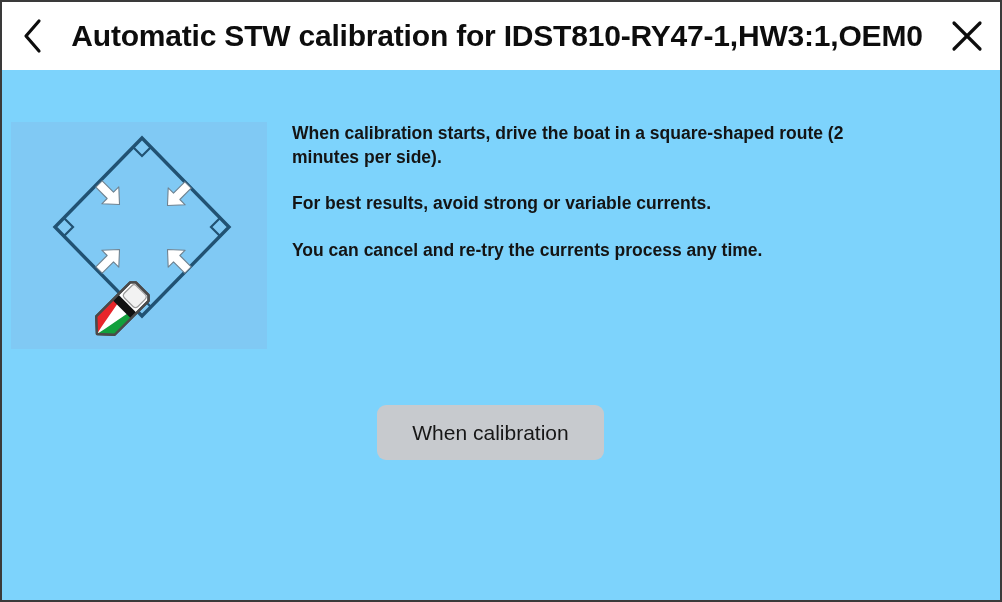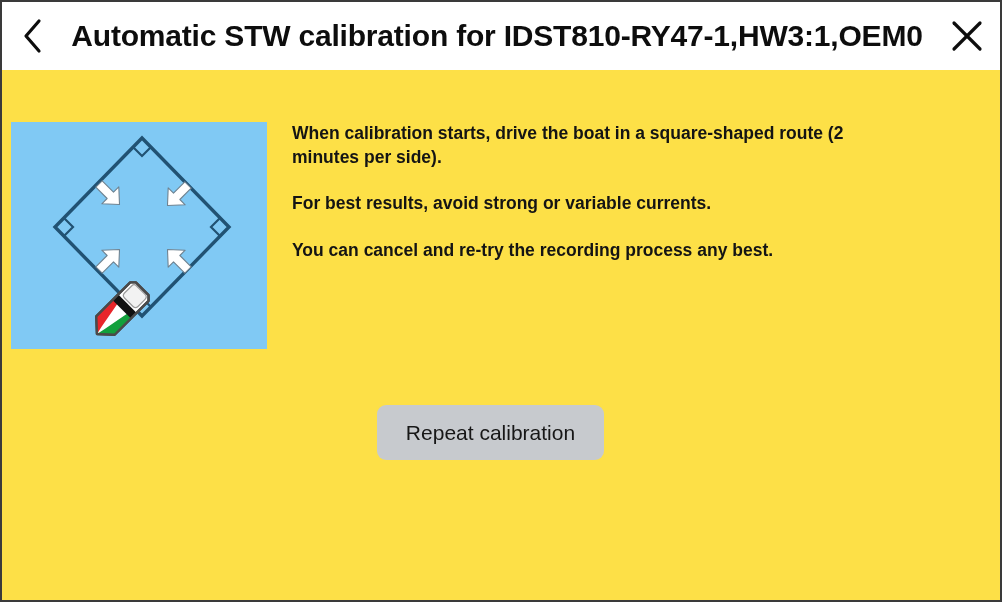--- a/index.html
+++ b/index.html
@@ -11,21 +11,21 @@
     font-family: "Liberation Sans", sans-serif;
     -webkit-font-smoothing: antialiased;
   }
 
   #window {
     position: relative;
     width: 1002px;
     height: 602px;
     box-sizing: border-box;
     border: 2px solid #3a3a3a;
-    background: #fde047;
+    background: #7dd3fc;
     overflow: hidden;
   }
 
   
   #header {
     position: absolute;
     left: 0;
     top: 0;
     width: 100%;
     height: 68px;
@@ -186,18 +186,18 @@
 
         <path d="M -34,0 L -22,-13 L 26,-13 L 30,-9 L 30,9 L 26,13 L -22,13 Z" fill="none" stroke="#4a4a4a" stroke-width="2.4" stroke-linejoin="round"></path>
       </g>
 
     </svg>
   </div>
 
   <div id="instructions">
     <p class="instruction-paragraph">When calibration starts, drive the boat in a square-shaped route (2 minutes per side).</p>
     <p class="instruction-paragraph">For best results, avoid strong or variable currents.</p>
-    <p class="instruction-paragraph">You can cancel and re-try the recording process any best.</p>
+    <p class="instruction-paragraph">You can cancel and re-try the currents process any time.</p>
   </div>
 
-  <button id="start-calibration-button">Repeat calibration</button>
+  <button id="start-calibration-button">When calibration</button>
 
 </div>
 
 </body></html>

